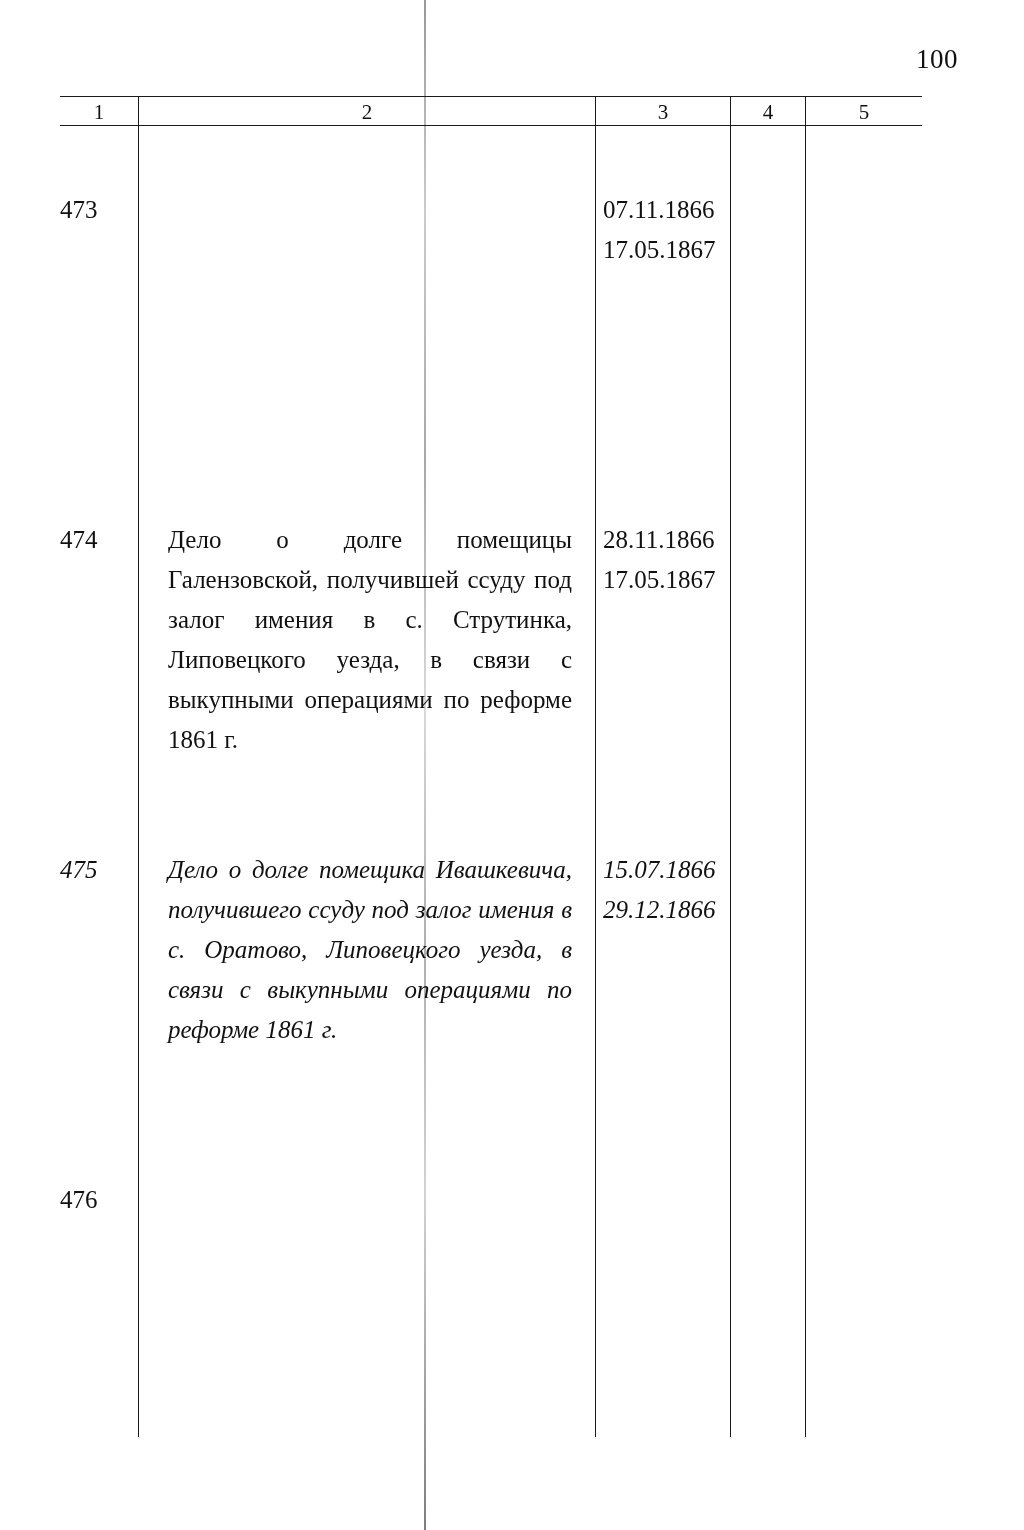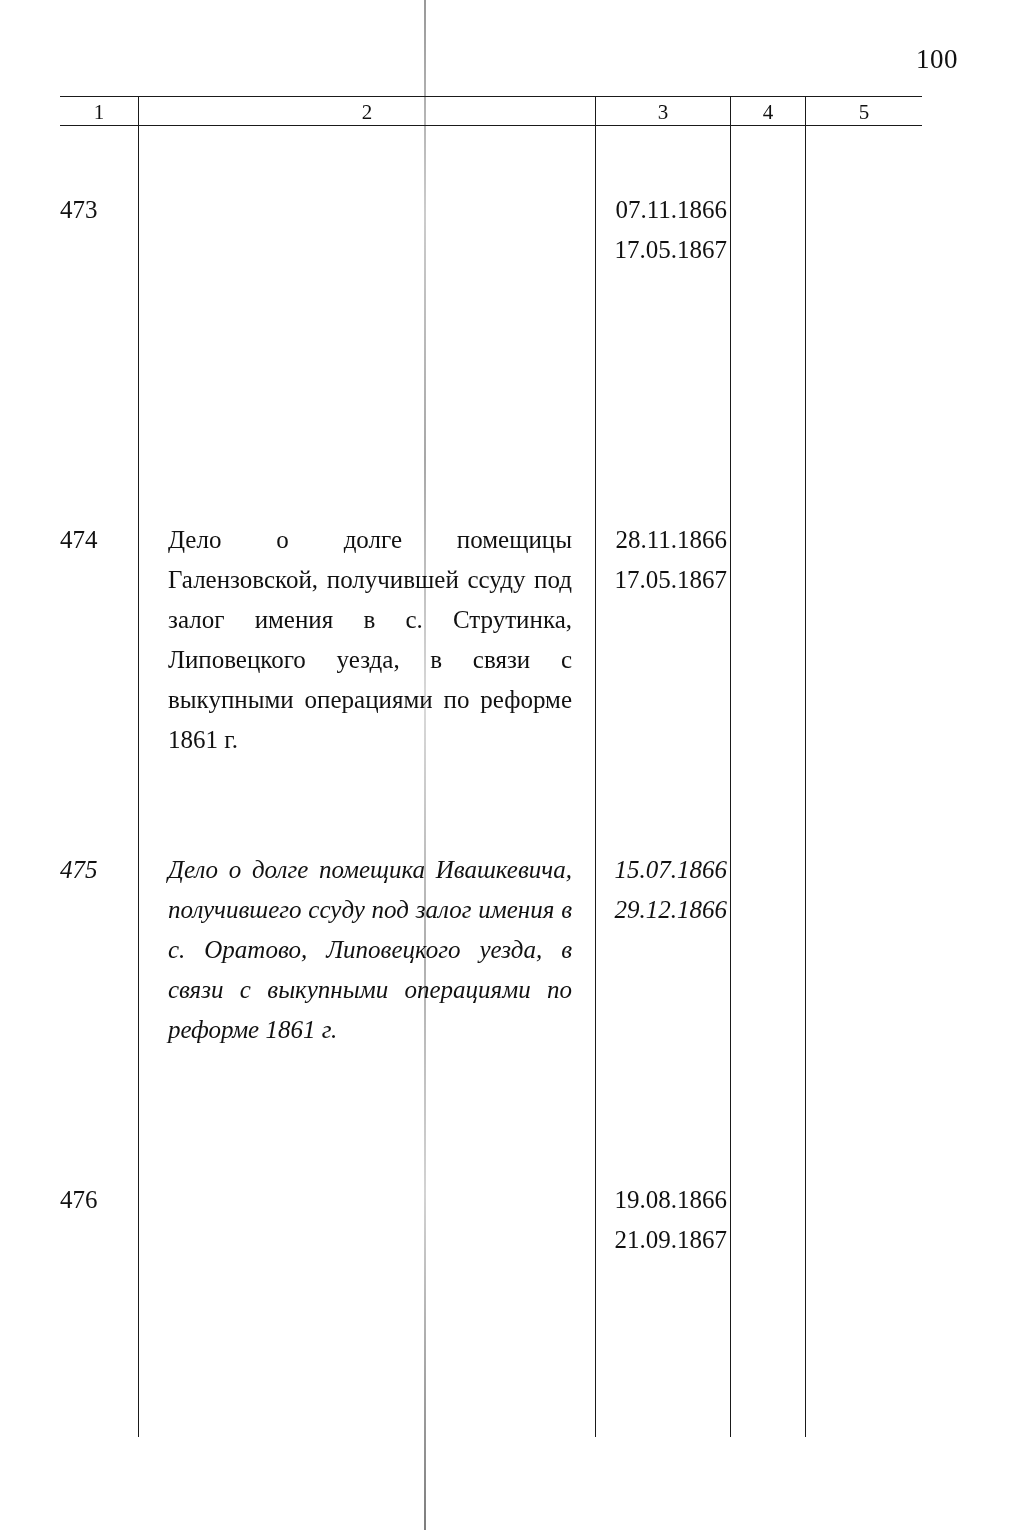--- a/index.html
+++ b/index.html
@@ -123,21 +123,21 @@
     hyphens: none;
   }
 
   .cell-dates {
     position: absolute;
     left: 543px;
     top: 0;
     width: 124px;
     font-size: 25px;
     line-height: 40px;
-    text-align: right;
+    text-align: left;
   }
   .cell-dates div { white-space: nowrap; }
 
   .cell-blank {
     position: absolute;
     top: 0;
     height: 330px;
   }
   .cell-blank.b4 { left: 671px; width: 74px;  }
   .cell-blank.b5 { left: 746px; width: 116px; }
@@ -192,21 +192,17 @@
     <div class="cell-dates">
       <div>15.07.1866</div>
       <div>29.12.1866</div>
     </div>
     <div class="cell-blank b4"></div>
     <div class="cell-blank b5"></div>
   </div>
 
   <div class="entry e3">
     <div class="cell-num">476</div>
-    <div class="cell-dates">
-      <div>19.08.1866</div>
-      <div>21.09.1867</div>
-    </div>
     <div class="cell-blank b4"></div>
     <div class="cell-blank b5"></div>
   </div>
 
 </div>
 
 </body></html>

